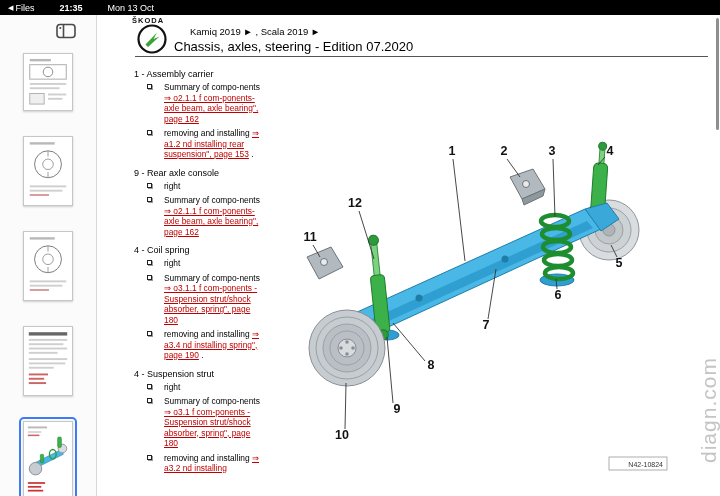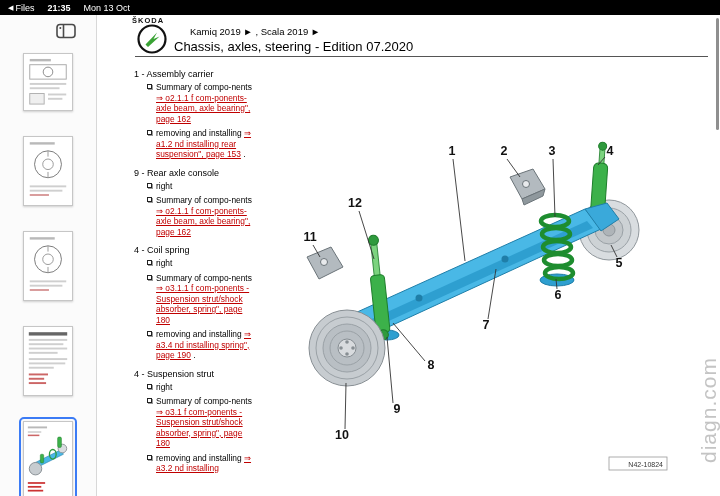--- a/index.html
+++ b/index.html
@@ -3,21 +3,21 @@
 <meta charset="utf-8">
 <style>
   * { margin:0; padding:0; box-sizing:border-box; }
   html,body { width:720px; height:496px; overflow:hidden; background:#fff;
     font-family:"Liberation Sans", sans-serif; }
 
   
   .status-bar { position:absolute; top:0; left:0; width:720px; height:15px;
     background:#000; color:#fff; display:flex; align-items:center;
     font-size:9px; padding:0 8px; z-index:50; }
-  .sb-left { display:flex; align-items:center; gap:13px; }
+  .sb-left { display:flex; align-items:center; gap:25px; }
   .back { display:flex; align-items:center; gap:2px; cursor:pointer; }
   .back span:first-child { font-size:7px; }
   .time { font-weight:bold; }
 
   
   .app { position:absolute; top:15px; left:0; width:720px; height:481px; display:flex;border-radius:32px; }
 
   
   .sidebar { width:97px; background:#fbfbfb; border-right:1px solid #d8d8d8;
     position:relative; overflow:hidden; }
@@ -36,21 +36,21 @@
     font-weight:bold; letter-spacing:1px; color:#111; }
   .logo { position:absolute; left:40px; top:9px; }
   .hline1 { position:absolute; left:77px; top:11px; font-size:9.5px; color:#000;margin-left:16px; }
   .hline2 { position:absolute; left:77px; top:24px; font-size:13px; color:#000; }
   .header-rule { position:absolute; left:38px; right:12px; top:41px;
     border-top:1px solid #555; }
 
   
   .component-list { position:absolute; left:37px; top:46px; width:152px; }
   .item-title { font-size:9px; color:#000; margin:8px 0 3px 0; }
-  .sub { display:flex; gap:4px; margin:0 0 4px 13px; }
+  .sub { display:flex; gap:12px; margin:0 0 4px 13px; }
   .chk { flex:none; width:5px; height:5px; margin-top:2px;
     border:1px solid #222; box-shadow:1px 1px 0 #999; background:#fff; }
   .sub-text { width:98px; font-size:8.4px; line-height:1.25; color:#000; }
   .doclink { color:var(--link,#c00000); text-decoration:underline; cursor:pointer; }
 
   
   .diagram { position:absolute; left:170px; top:118px; width:405px; height:352px; }
   .leader { stroke:#333; stroke-width:0.9; }
   .callout-num { font-size:12.5px; font-weight:bold; fill:#111; text-anchor:middle;
     font-family:"Liberation Sans", sans-serif; }

